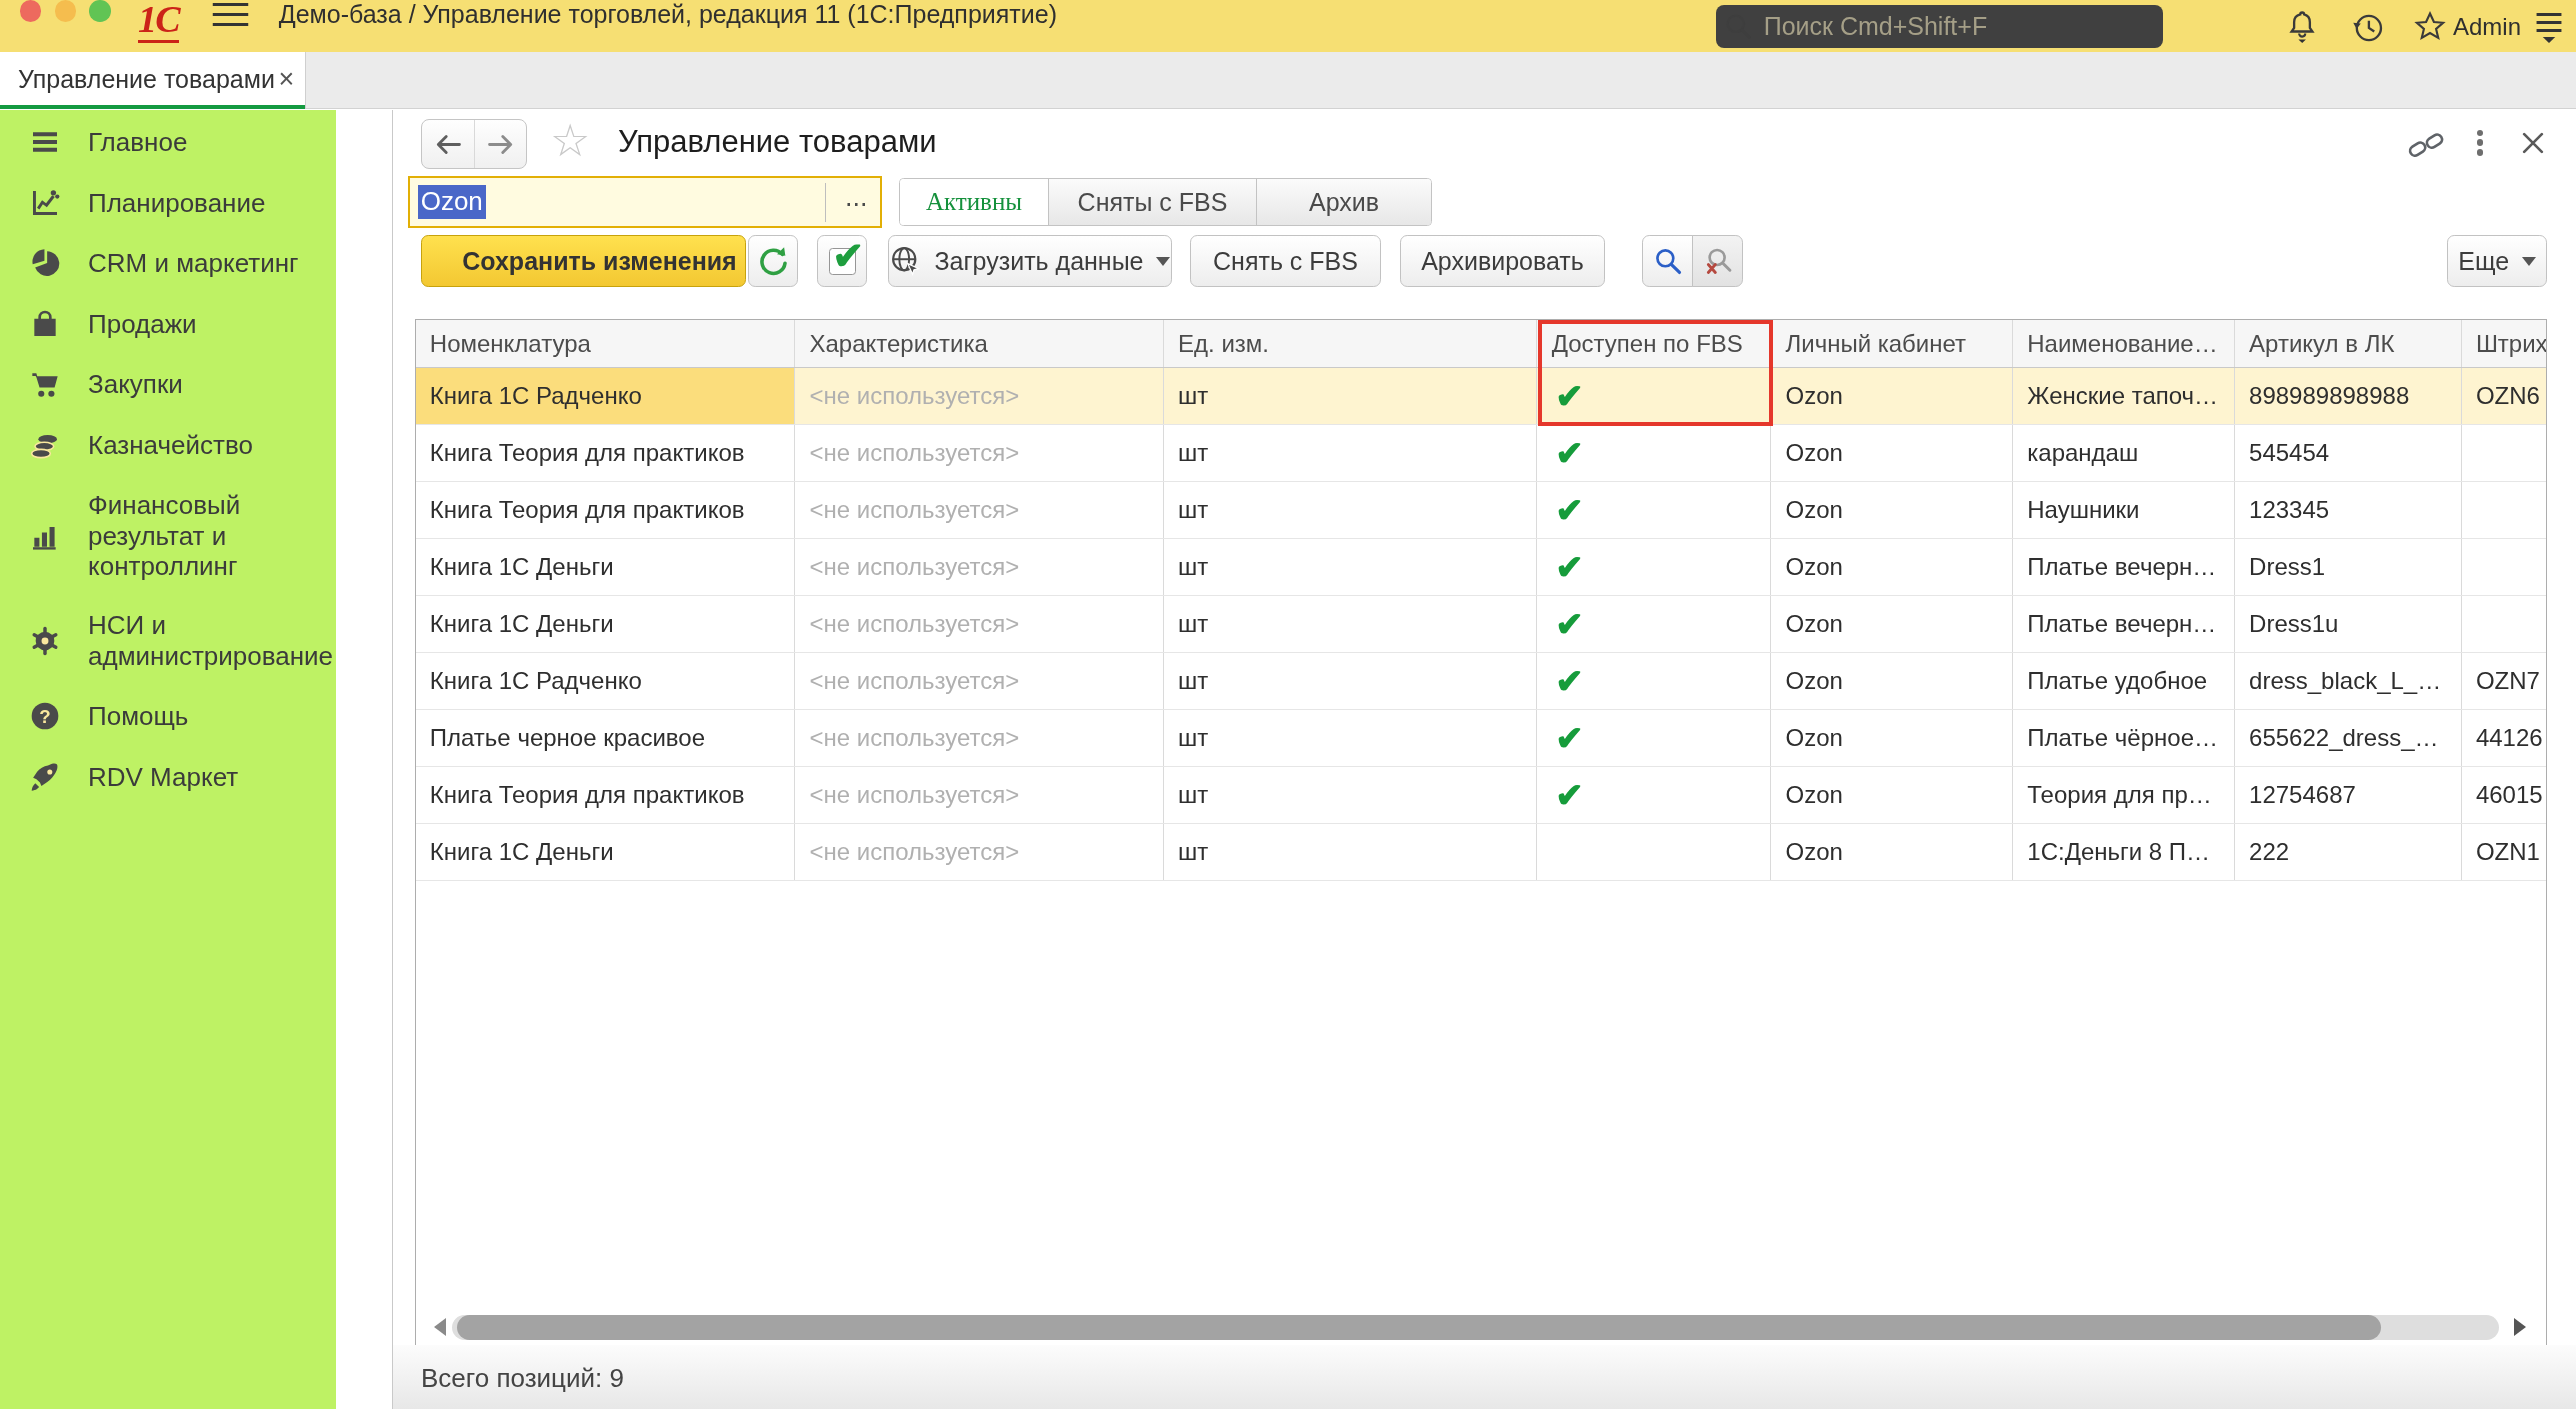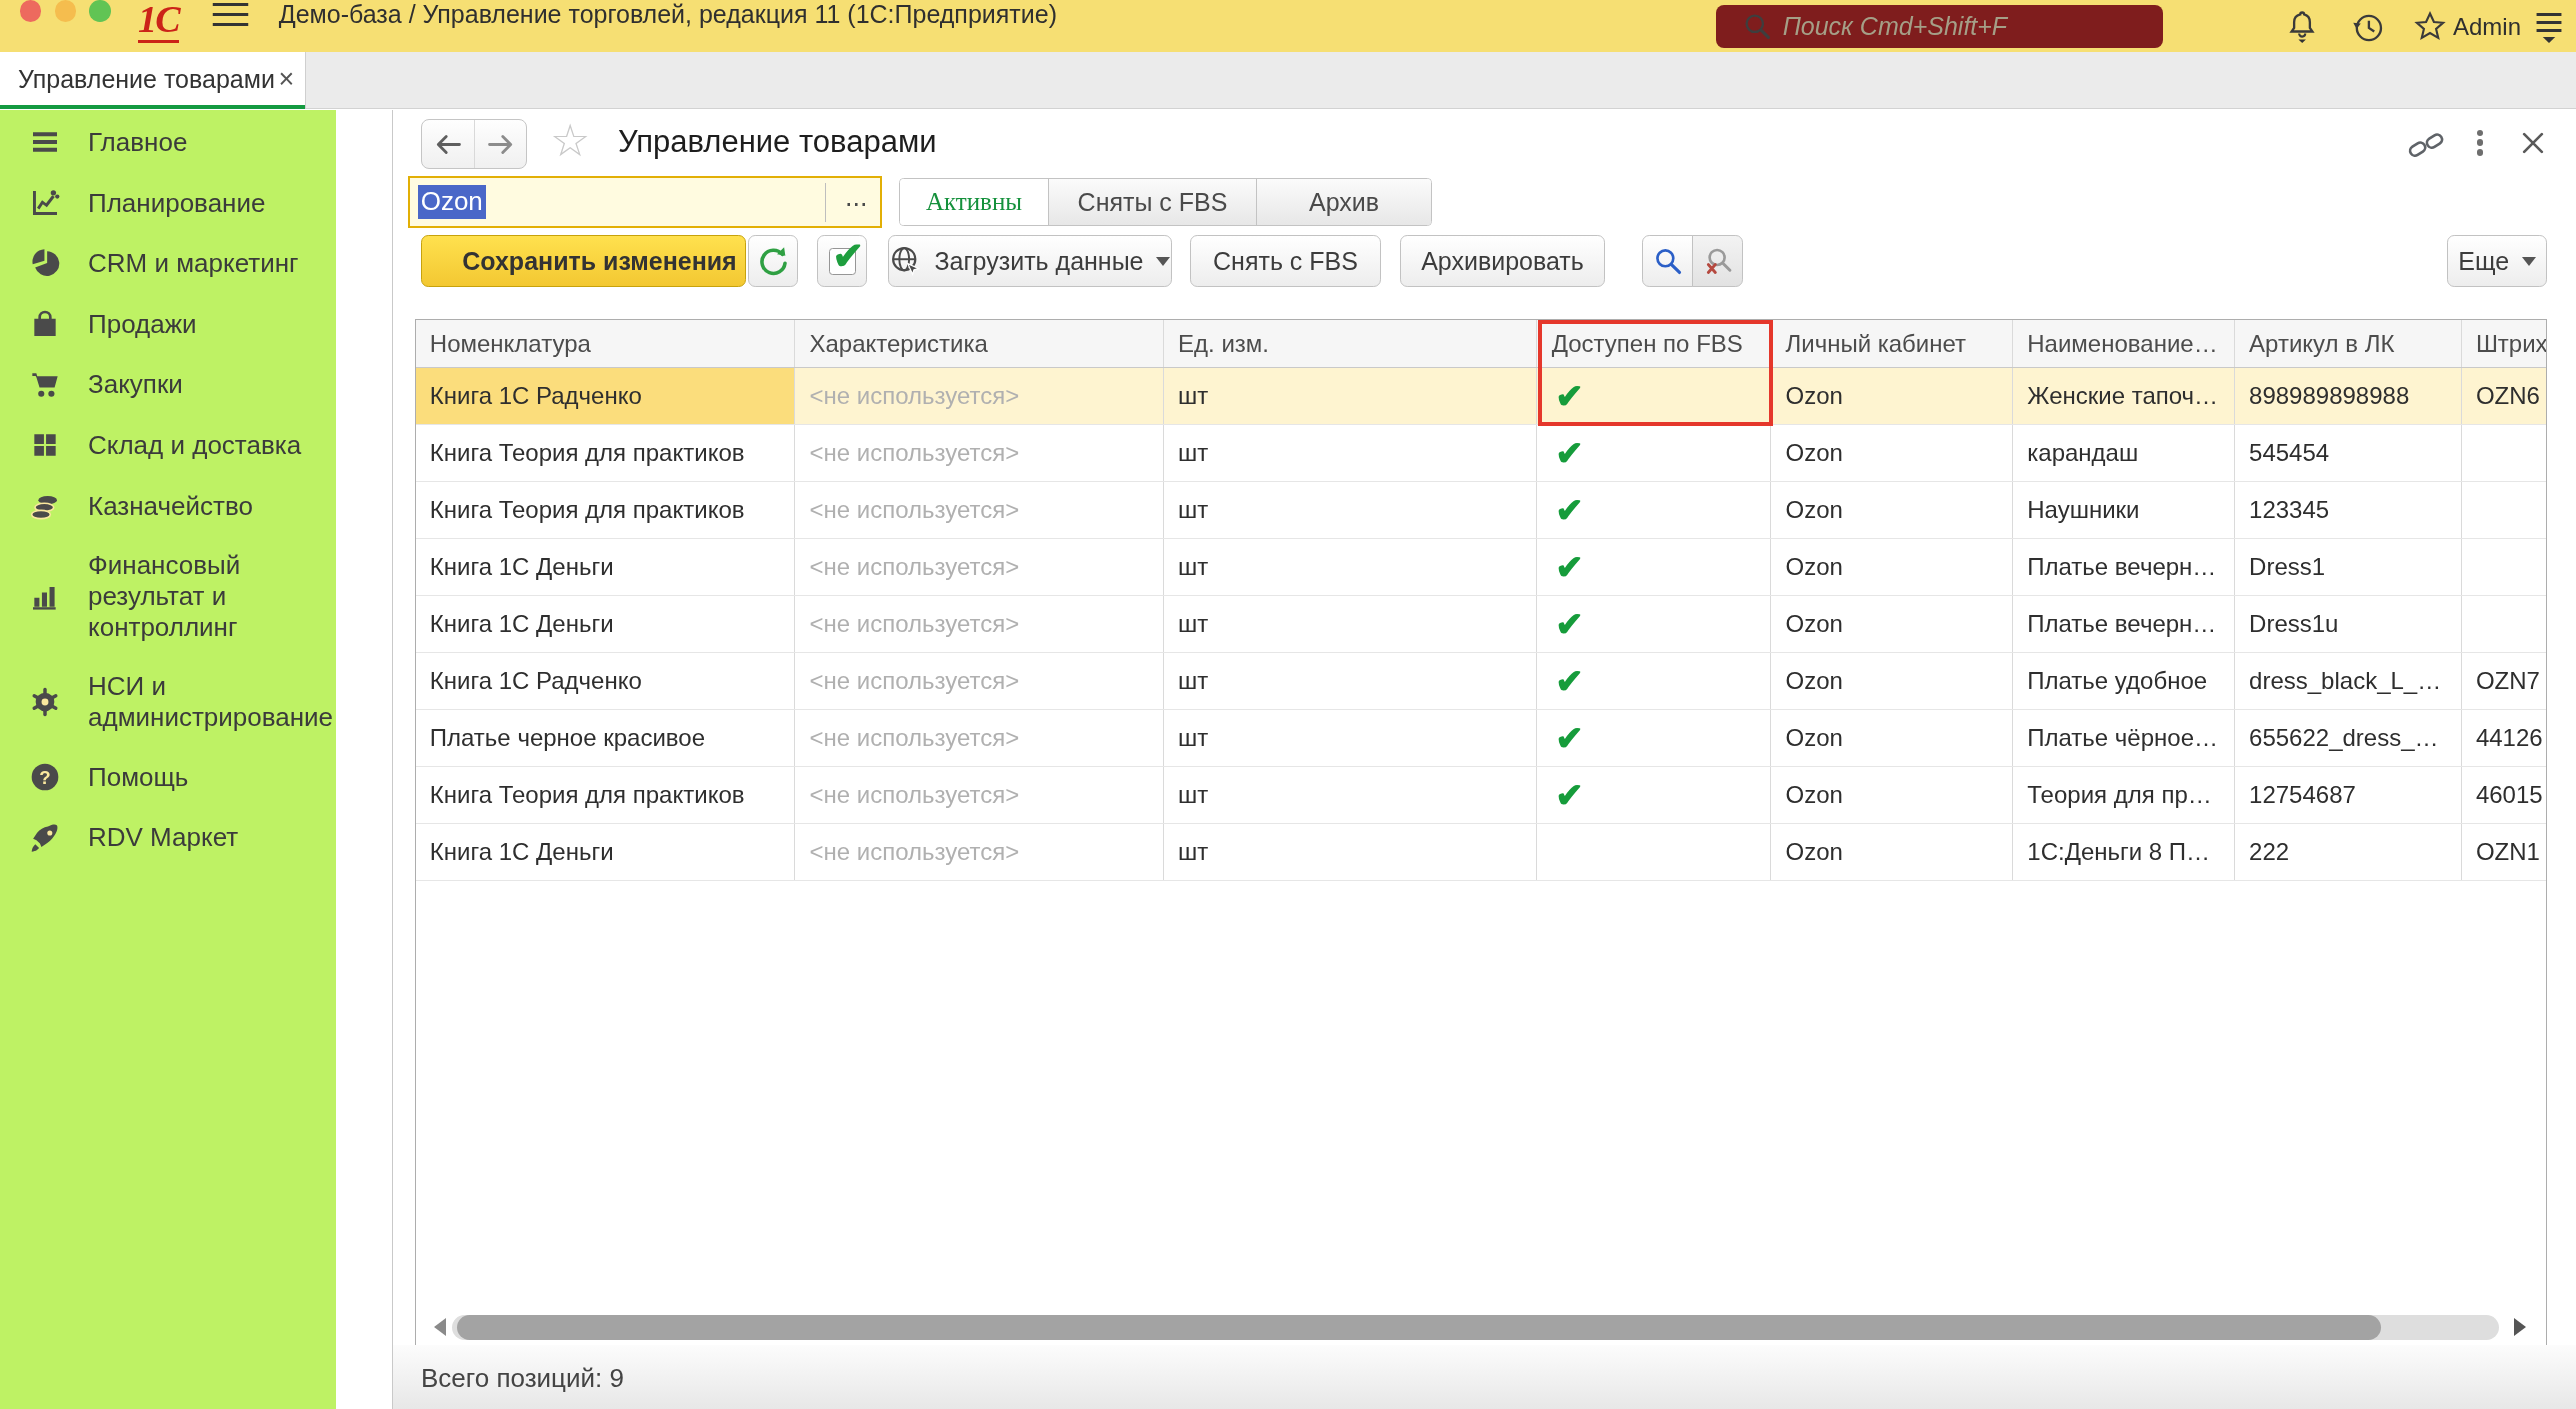--- a/index.html
+++ b/index.html
@@ -13,22 +13,22 @@
   .tl { width:21.5px; height:21.5px; border-radius:50%; margin-left:13.4px; flex:0 0 auto; }
   .tl.red   { background:#ED6A5E; margin-left:19.7px; }
   .tl.yel   { background:#F5BD4E; }
   .tl.grn   { background:#61C454; }
   .logo-1c { margin-left:27px; font-family:"Liberation Serif", serif; font-style:italic;
              font-weight:bold; font-size:38px; color:#CB2318; letter-spacing:-1.8px;
              border-bottom:3.6px solid #CB2318; line-height:1; padding-bottom:1.8px; }
   .tb-burger { margin-left:32px; }
   .win-title { margin-left:29px; font-size:25px; color:#2F2F2F; white-space:nowrap; }
   .search-pill { position:absolute; left:1716px; top:4.5px; width:447px; height:43px;
-                 background:#7f1d1d; border-radius:8px; display:flex; align-items:center;
-                 padding:0 27px;font-style:italic; }
+                 background:#404040; border-radius:8px; display:flex; align-items:center;
+                 padding:0 8px; }
   .search-ph { margin-left:10.7px; font-size:25px; color:#A59F87; white-space:nowrap; }
   .tb-ic { position:absolute; top:9px; }
   .tb-admin { position:absolute; left:2453px; top:12.5px; font-size:24px; color:#2F2F2F; }
 
   
   .tabstrip { position:absolute; top:52px; left:0; width:2576px; height:57px;
               background:#EBEBEB; border-bottom:0.9px solid #D2D2D2; }
   .tab { position:absolute; left:0; top:0; width:306px; height:57px; background:#fff;
          border-right:0.9px solid #CFCFCF; }
   .tab-label { position:absolute; left:18px; top:13.4px; font-size:25px; color:#333; }
@@ -225,28 +225,20 @@
           <path d="M2.5 3.2h3l.7 2.2H21.5l-2.3 8.4H7.9L5.6 6.4 5 5.2H2.5z"></path>
           <circle cx="9.2" cy="18.6" r="2.3"></circle>
           <circle cx="16.8" cy="18.6" r="2.3"></circle>
         </svg>
       </span>
     <span>Закупки</span>
   </div>
   <div class="side-item">
     <span class="sic">
         <svg width="32" height="32" viewBox="0 0 24 24" fill="#4A4A4A">
-          <path d="M4 4h7.2v7.2H4zM12.8 4H20v7.2h-7.2zM4 12.8h7.2V20H4zM12.8 12.8H20V20h-7.2z"></path>
-        </svg>
-      </span>
-    <span>Склад и доставка</span>
-  </div>
-  <div class="side-item">
-    <span class="sic">
-        <svg width="32" height="32" viewBox="0 0 24 24" fill="#4A4A4A">
           <ellipse cx="14" cy="7.6" rx="7" ry="3.1"></ellipse>
           <ellipse cx="11.5" cy="13" rx="7" ry="3.1" stroke="#FAE89E" stroke-width="1.2"></ellipse>
           <ellipse cx="9" cy="18.4" rx="7" ry="3.1" stroke="#FAE89E" stroke-width="1.2"></ellipse>
         </svg>
       </span>
     <span>Казначейство</span>
   </div>
   <div class="side-item">
     <span class="sic">
         <svg width="32" height="32" viewBox="0 0 24 24" fill="#4A4A4A">

